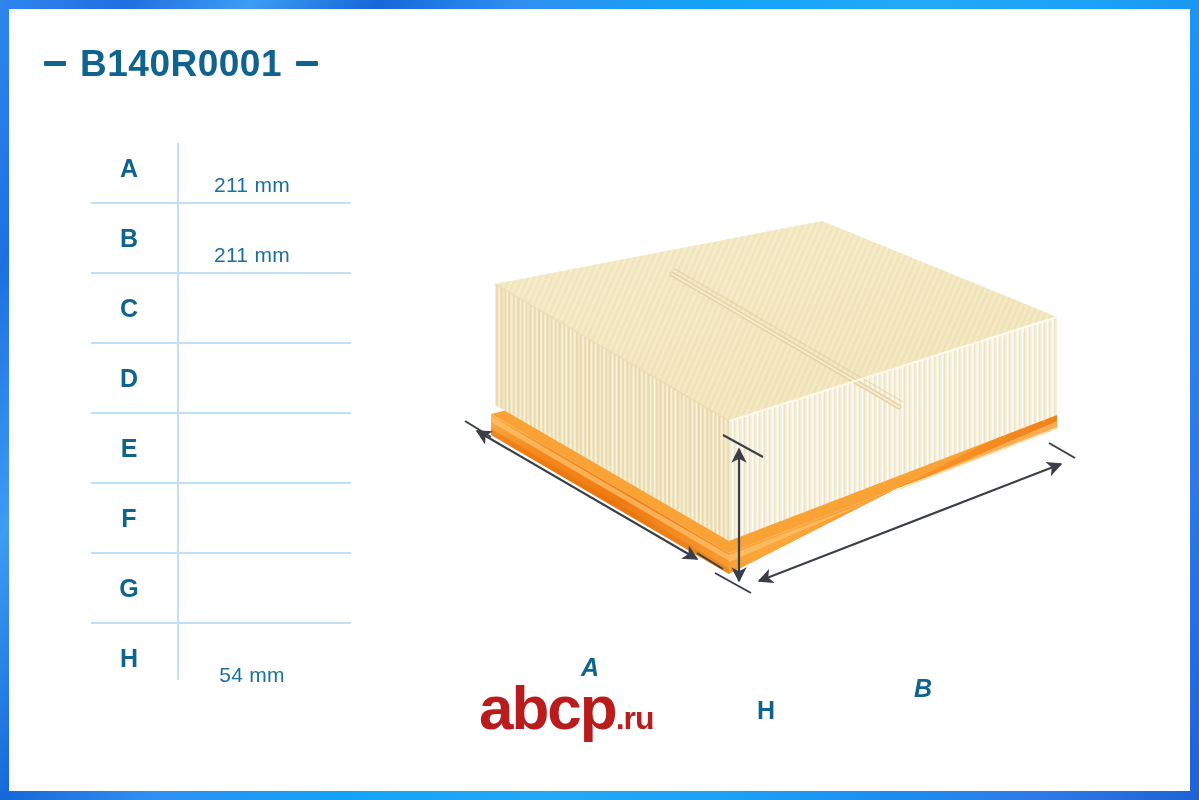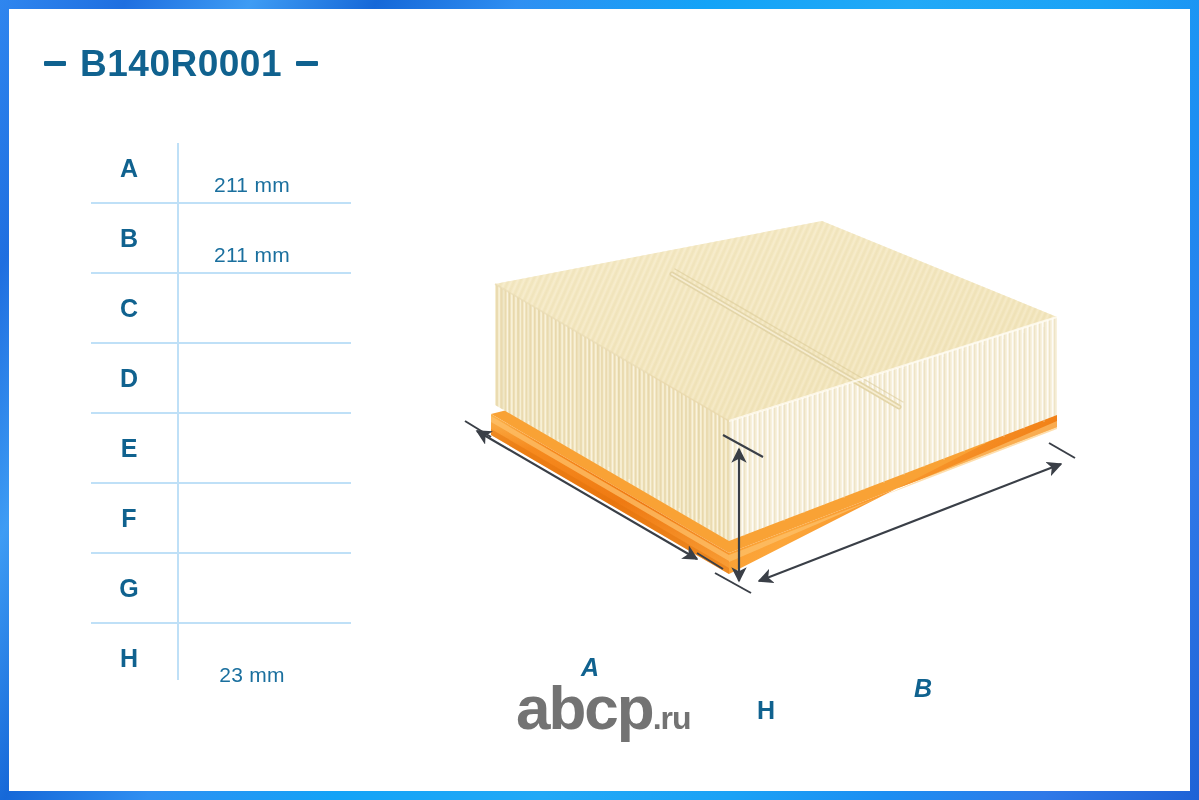--- a/index.html
+++ b/index.html
@@ -63,21 +63,21 @@
     position:absolute;font-size:25px;font-weight:bold;font-style:italic;
     color:#10628f;
   }
   #dim-a{left:152px;top:444px;}
   #dim-b{left:485px;top:465px;}
   #dim-h{left:328px;top:487px;font-style:normal;}
 
   
   #watermark{
     position:absolute;left:470px;top:668px;display:flex;align-items:baseline;
-    color:#737373;user-select:none;margin-left:37px;
+    color:#b91c1c;user-select:none;
   }
   #wm-main{font-size:62px;font-weight:bold;letter-spacing:-2px;line-height:1;}
   #wm-tld{font-size:32px;font-weight:bold;letter-spacing:-1px;line-height:1;}
 </style>
 </head>
 <body>
 
 <div id="page">
   <div id="inner">
 
@@ -113,21 +113,21 @@
       <div class="srow">
         <div class="slabel">F</div>
         <div class="sval"></div>
       </div>
       <div class="srow">
         <div class="slabel">G</div>
         <div class="sval"></div>
       </div>
       <div class="srow">
         <div class="slabel">H</div>
-        <div class="sval">23 mm</div>
+        <div class="sval">54 mm</div>
       </div>
     </div>
 
     <div id="stage">
       <svg width="700" height="420" viewBox="0 0 700 420">
         <defs>
           <linearGradient id="topFace" x1="0" y1="0" x2="0.75" y2="1">
             <stop offset="0%" stop-color="#f6ecc9"></stop>
             <stop offset="45%" stop-color="#f3e6bd"></stop>
             <stop offset="100%" stop-color="#efe0b0"></stop>

